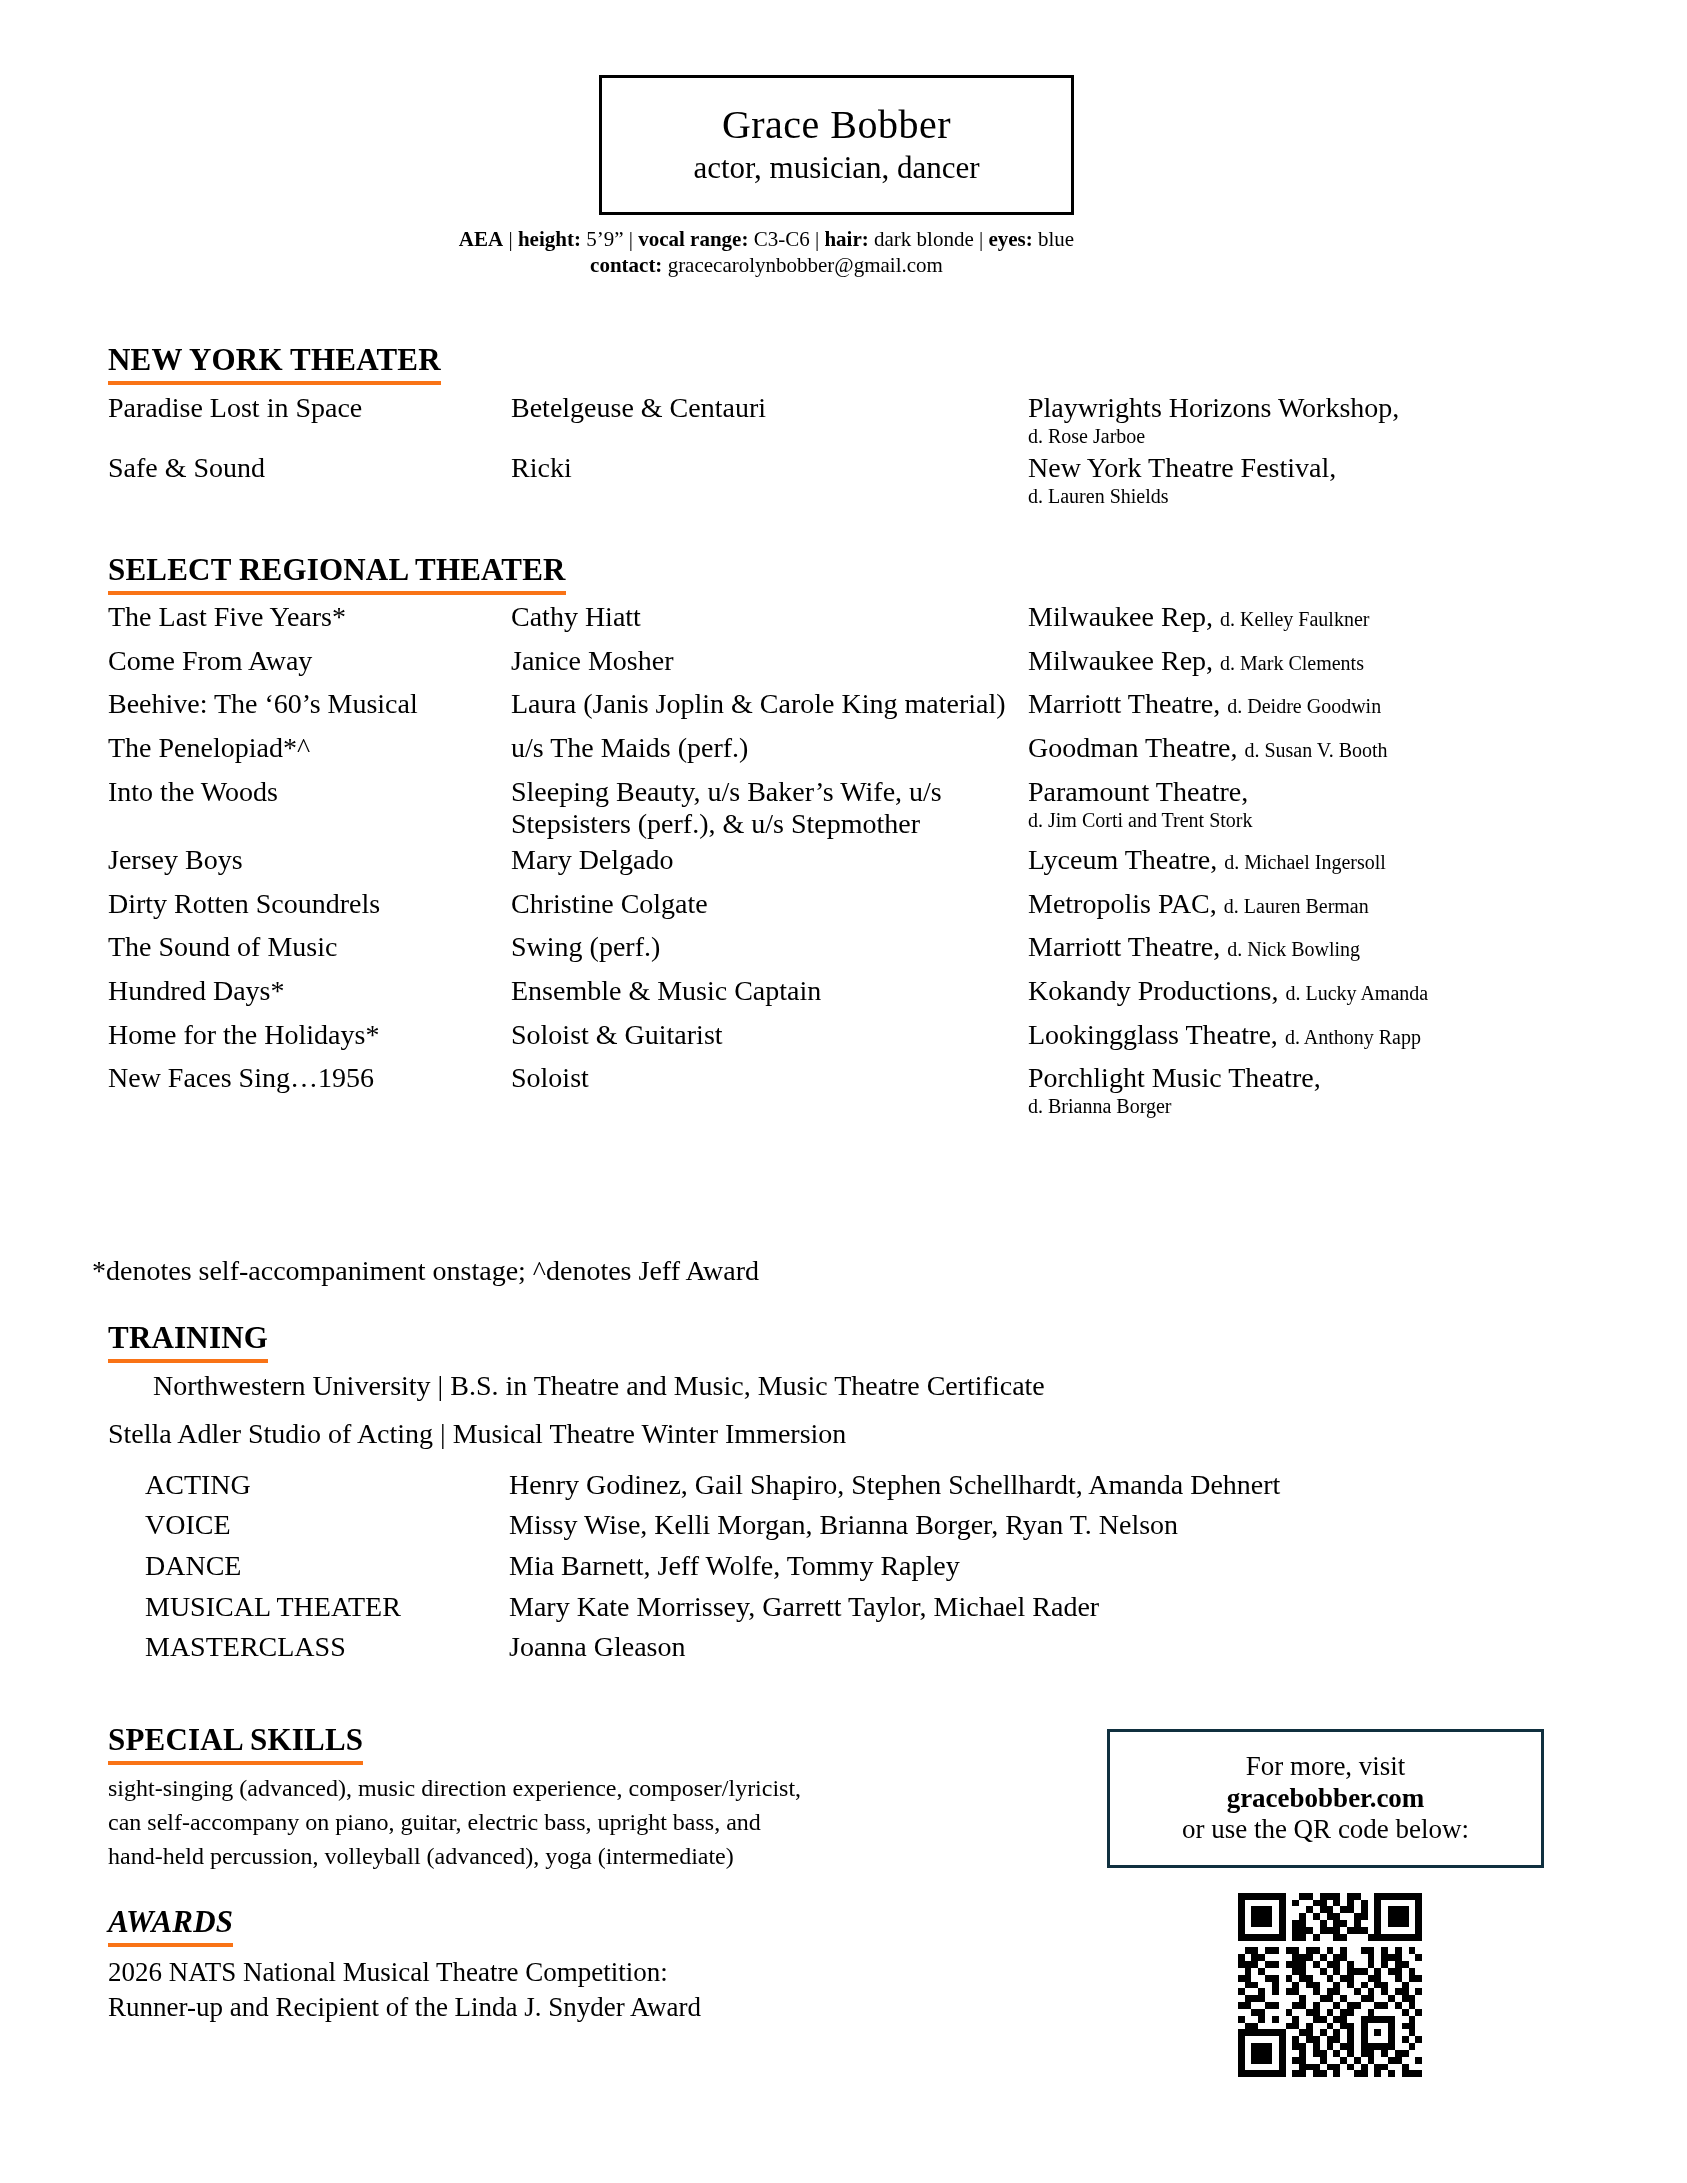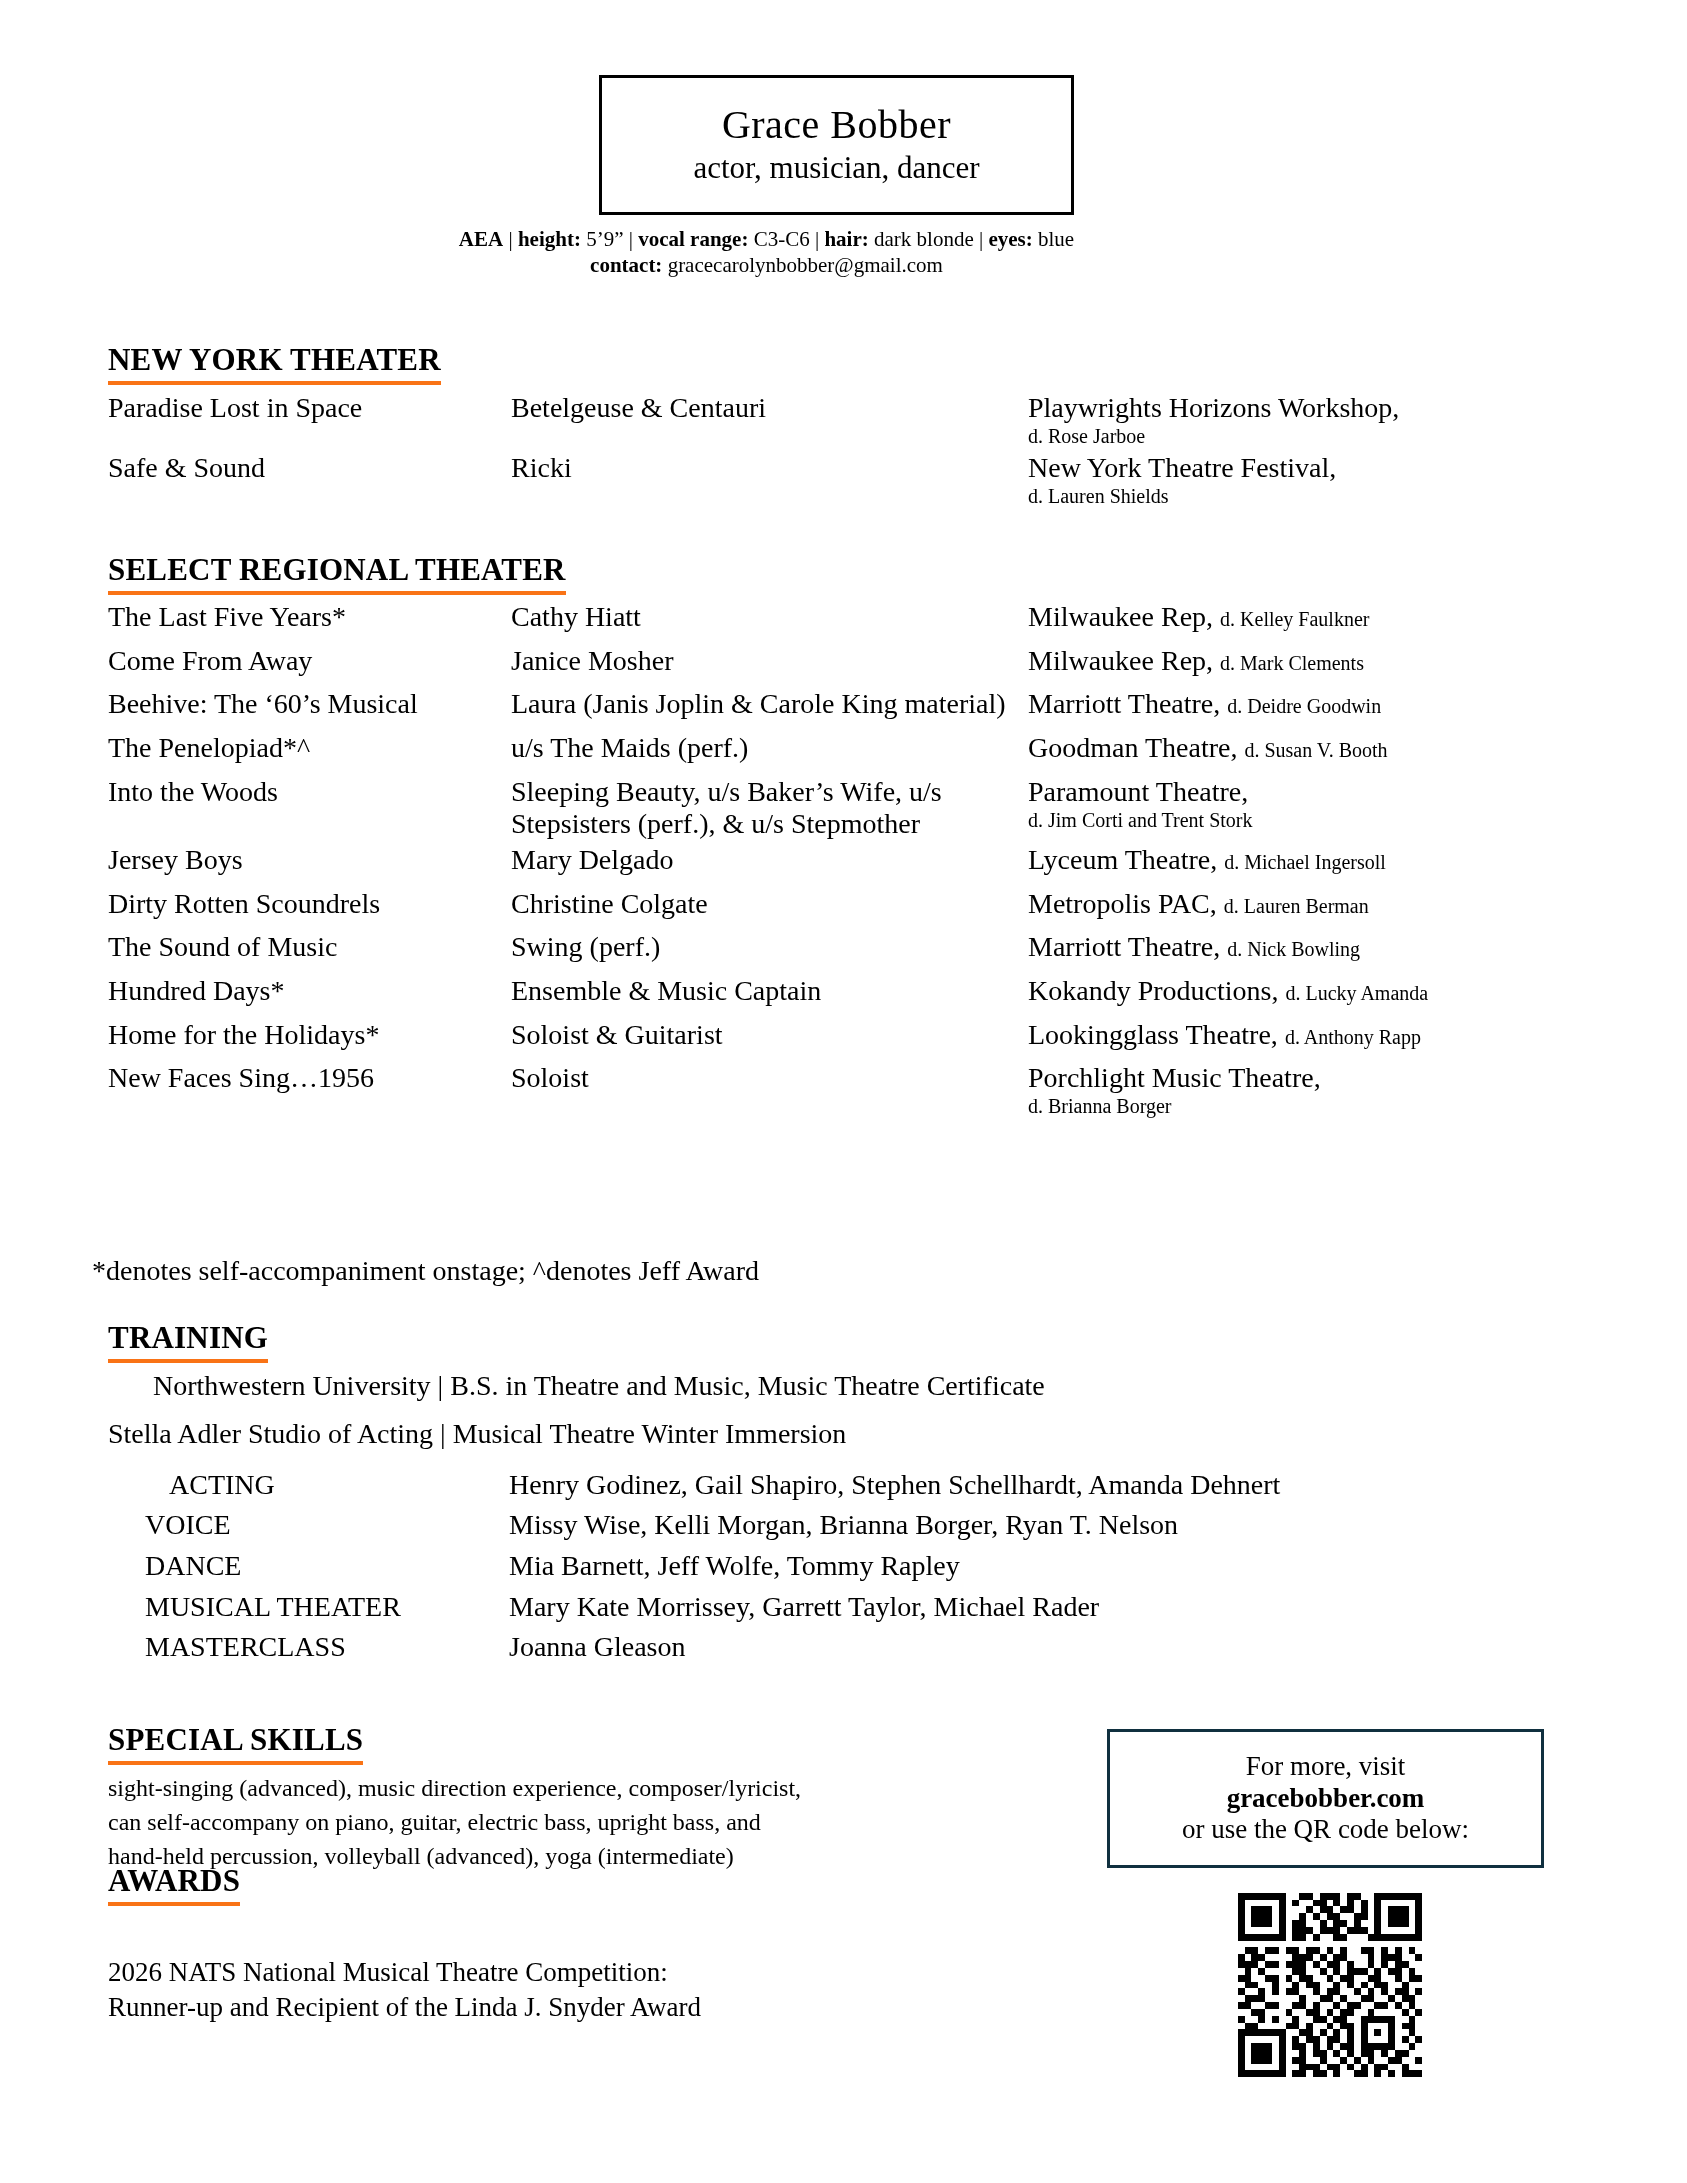--- a/index.html
+++ b/index.html
@@ -289,41 +289,41 @@
     </div>
 
   <div class="footnote" style="top:1255px;">*denotes self-accompaniment onstage; ^denotes Jeff Award</div>
 
   <div class="sec-head" style="left:108px; top:1320px;">TRAINING</div>
 
   <div class="train-line" style="top:1370px;margin-left:45px;">Northwestern University | B.S. in Theatre and Music, Music Theatre Certificate</div>
   <div class="train-line" style="top:1418px;">Stella Adler Studio of Acting | Musical Theatre Winter Immersion</div>
 
   <div id="train-cats">
-      <div class="train-cat" style="top: 1469px; margin-left: 24px;">ACTING</div>
+      <div class="train-cat" style="top: 1469px;">ACTING</div>
       <div class="train-names" style="top: 1469px;">Henry Godinez, Gail Shapiro, Stephen Schellhardt, Amanda Dehnert</div>
       <div class="train-cat" style="top: 1509px;">VOICE</div>
       <div class="train-names" style="top: 1509px;">Missy Wise, Kelli Morgan, Brianna Borger, Ryan T. Nelson</div>
       <div class="train-cat" style="top: 1550px;">DANCE</div>
       <div class="train-names" style="top: 1550px;">Mia Barnett, Jeff Wolfe, Tommy Rapley</div>
       <div class="train-cat" style="top: 1591px;">MUSICAL THEATER</div>
       <div class="train-names" style="top: 1591px;">Mary Kate Morrissey, Garrett Taylor, Michael Rader</div>
       <div class="train-cat" style="top: 1631px;">MASTERCLASS</div>
       <div class="train-names" style="top: 1631px;">Joanna Gleason</div>
     </div>
 
   <div class="sec-head" style="left:108px; top:1722px;">SPECIAL SKILLS</div>
 
   <div class="skills-body" id="skills-body">
       <span>sight-singing (advanced), music direction experience, composer/lyricist,</span>
       <span>can self-accompany on piano, guitar, electric bass, upright bass, and</span>
       <span>hand-held percussion, volleyball (advanced), yoga (intermediate)</span>
     </div>
 
-  <div class="sec-head" style="left:108px; top:1863px;">AWARDS</div>
+  <div class="sec-head" style="left:108px; top:1904px;font-style:italic;">AWARDS</div>
 
   <div class="awards-body" id="awards-body">
       <span>2026 NATS National Musical Theatre Competition:</span>
       <span>Runner-up and Recipient of the Linda J. Snyder Award</span>
     </div>
 
   <div class="qr-box" style="border-color: rgb(16, 48, 63);">
     <div>For more, visit</div>
     <div class="site">gracebobber.com</div>
     <div>or use the QR code below:</div>

